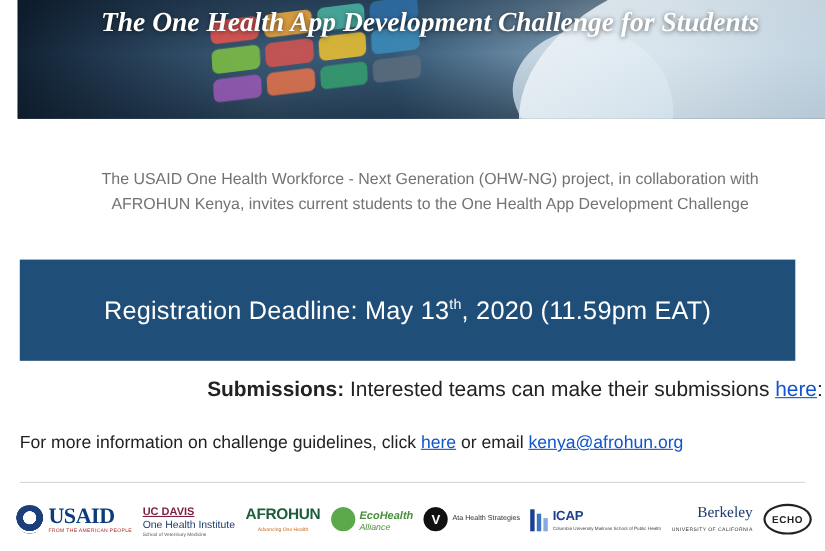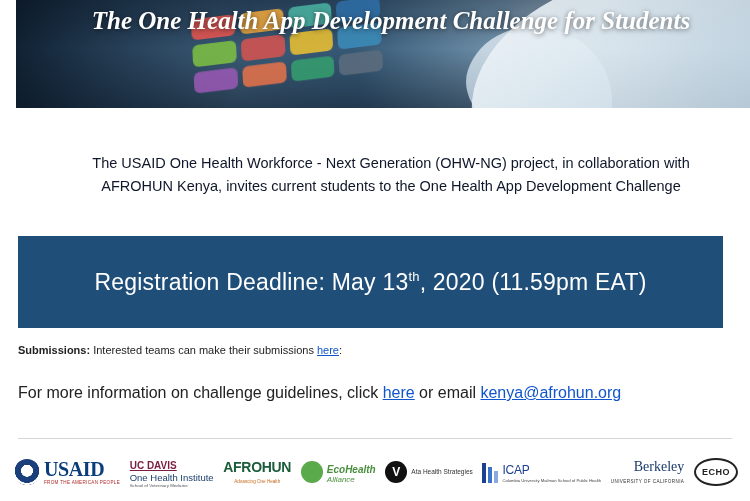--- a/index.html
+++ b/index.html
@@ -112,21 +112,21 @@
     font-size: 25px;
     line-height: 33px;
     font-weight: 700;
     text-shadow: 0 1px 5px rgba(0,0,0,0.55);
     padding: 0 28px;
   }
 
   
   .intro {
     margin: 44px 40px 0 40px;
-    color: #0f172a;
+    color: #737373;
     font-size: 14.5px;
     line-height: 23px;
     text-align: center;
   }
 
   
   .deadline-bar {
     position: absolute;
     left: 18px;
     top: 236px;
@@ -148,23 +148,24 @@
   }
 
   
   .links {
     position: absolute;
     left: 18px;
     top: 344px;
     right: 18px;
   }
   .line-submissions {
-    font-size: 11px;
+    font-size: 19px;
     color: #222222;
     margin-bottom: 28px;
+    text-align: right;
   }
   .line-submissions b {
     font-weight: 700;
   }
   .line-more {
     font-size: 16px;
     color: #222222;
   }
   a.ln {
     color: #1155cc;
@@ -242,21 +243,21 @@
   .eco-main { font-size: 10px; font-weight: 700; color: #4a8f3c; }
   .eco-sub { font-size: 8px; color: #4a8f3c; display:block; }
   .ata-v {
     width: 22px; height: 22px; border-radius: 50%;
     background: #111; color: #fff; font-size: 12px; font-weight: 700;
     display: flex; align-items: center; justify-content: center;
     flex: 0 0 auto;
   }
   .ata-txt { font-size: 6.5px; color: #333; line-height: 1.1; }
   .icap-txt { line-height: 1.05; }
-  .icap-main { font-size: 12px; font-weight: 400; color: #1d3f8f; letter-spacing: -0.2px; }
+  .icap-main { font-size: 12px; font-weight: 700; color: #1d3f8f; letter-spacing: -0.2px; }
   .icap-sub { font-size: 4.2px; color: #444; display: block; margin-top: 1px; }
   .icap-bars {
     width: 16px; height: 22px;
     background:
       linear-gradient(#1d3f8f,#1d3f8f) 0 2px/4px 20px no-repeat,
       linear-gradient(#3c74c8,#3c74c8) 6px 6px/4px 16px no-repeat,
       linear-gradient(#8aa9e0,#8aa9e0) 12px 10px/4px 12px no-repeat;
     flex: 0 0 auto;
   }
   .berk { display:flex; flex-direction:column; align-items:flex-end; line-height:1; }

